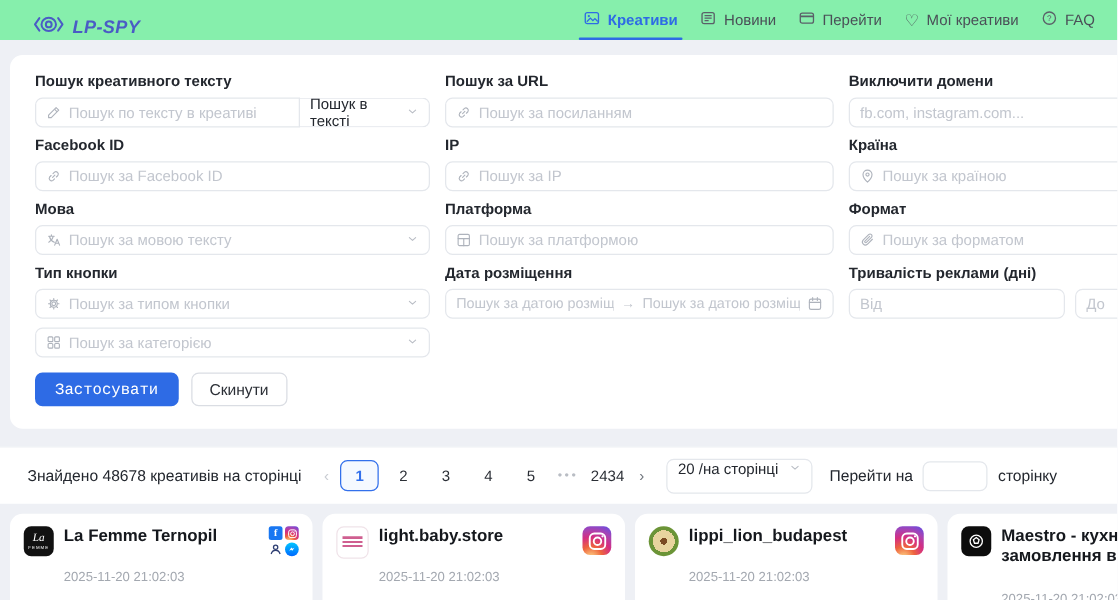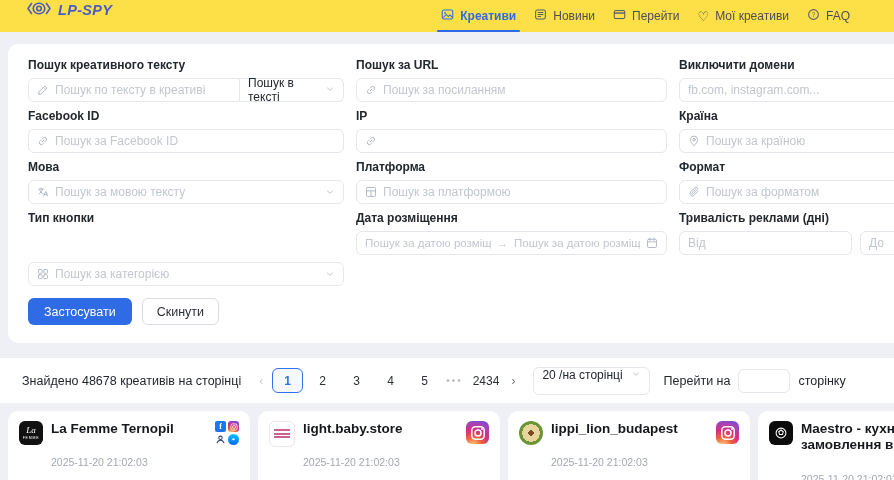--- a/index.html
+++ b/index.html
@@ -1,19 +1,19 @@
 <!DOCTYPE html>
 <html><head>
 <meta charset="utf-8">
 <style>
   html,body{margin:0;padding:0}
   .page{width:894px;height:480px;overflow:hidden;background:#eef0f5;font-family:"Liberation Sans",sans-serif;position:relative}
 
   
-  header{height:32px;background:#fde047;display:flex;align-items:flex-start;padding:0 44px 0 26px;box-sizing:border-box}
+  header{height:32px;background:#86efac;display:flex;align-items:flex-end;padding:0 18px 0 26px;box-sizing:border-box}
   .logo{display:flex;align-items:center;gap:6px;color:#4a5cc5;font-weight:bold;font-style:italic;font-size:14.5px;letter-spacing:.3px}
   nav{margin-left:auto;display:flex;gap:18px;height:100%}
   .nav-item{display:flex;align-items:center;gap:6px;font-size:12px;color:#4a4f57;position:relative;cursor:pointer}
   .nav-item svg{stroke:#5a6068;fill:none;stroke-width:1.3}
   .nav-item.active{color:#2e6be5;font-weight:bold}
   .nav-item.active svg{stroke:#2e6be5}
   .nav-item.active::after{content:"";position:absolute;left:-4px;right:-4px;bottom:0;height:2.5px;background:#2e6be5;border-radius:2px}
   .nav-heart{font-size:13px;line-height:1}
 
   
@@ -29,21 +29,21 @@
   .chev svg{stroke:#b8bcc4;fill:none;stroke-width:1.4;stroke-linecap:round;stroke-linejoin:round}
   .combo{display:flex}
   .combo .inputbox{flex:1;border-radius:6px 0 0 6px}
   .mode{width:104px;flex:none;border:1px solid #e4e7ec;border-left:none;border-radius:0 6px 6px 0;display:flex;align-items:center;justify-content:space-between;padding:0 8px;font-size:12px;color:#23272e;height:24px;box-sizing:border-box;background:#fff;cursor:pointer}
   .drange input{font-size:11.5px}
   .arrow{color:#c2c6ce;font-size:11px;flex:none}
   .duration{display:flex;gap:8px}
   .duration .inputbox:first-child{width:179px}
   .duration .inputbox:last-child{width:150px}
   .actions{display:flex;gap:10px;margin-top:12px}
-  .btn-apply{background:#2e6be5;color:#fff;border:none;border-radius:6px;padding:0 16px;height:27px;font-size:12.5px;font-family:Liberation Sans, sans-serif;cursor:pointer}
+  .btn-apply{background:#2e6be5;color:#fff;border:none;border-radius:6px;padding:0 16px;height:27px;font-size:12.5px;font-family:Liberation Mono, monospace;cursor:pointer}
   .btn-reset{background:#fff;color:#2b2f36;border:1px solid #dadde3;border-radius:6px;padding:0 14px;height:27px;font-size:12.5px;font-family:inherit;cursor:pointer}
 
   
   .pagebar{background:#fff;border-top:1px solid #edeff3;margin-top:14px;height:46px;display:flex;align-items:center;padding:0 22px;font-size:12.5px;color:#23272e;box-sizing:border-box}
   .pg{display:flex;align-items:center;gap:5px;margin-left:14px}
   .pnum{min-width:23px;height:23px;display:flex;align-items:center;justify-content:center;font-size:12px;color:#2b2f36;cursor:pointer;border-radius:6px;padding:0 3px}
   .pnum.active{border:1px solid #3370eb;color:#3370eb;background:#f5f9ff;font-weight:bold}
   .parrow{color:#c9ccd2;font-size:12px;padding:0 4px;cursor:pointer}
   .parrow.next{color:#6f747c}
   .dots{color:#b9bdc4;letter-spacing:2px;font-size:10px;padding:0 2px}
@@ -197,20 +197,21 @@
       <div class="w2">
         <div class="flabel">IP</div>
         <div class="inputbox">
           <span class="gicon">
             <svg width="12" height="12" viewBox="0 0 16 16">
                 <path d="M6.8 9.2l2.4-2.4"></path>
                 <path d="M5.2 7.2L3.6 8.8a2.6 2.6 0 003.6 3.6l1.6-1.6"></path>
                 <path d="M10.8 8.8l1.6-1.6a2.6 2.6 0 00-3.6-3.6L7.2 5.2"></path>
               </svg>
           </span>
+          <input placeholder="Пошук за IP" style="">
         </div>
       </div>
       <div class="w3">
         <div class="flabel">Країна</div>
         <div class="inputbox">
           <span class="gicon">
             <svg width="12" height="12" viewBox="0 0 16 16">
                 <path d="M8 14.2S12.8 10 12.8 6.2a4.8 4.8 0 10-9.6 0C3.2 10 8 14.2 8 14.2z"></path>
                 <circle cx="8" cy="6.2" r="1.7"></circle>
               </svg>
@@ -257,20 +258,33 @@
               </svg>
           </span>
           <input placeholder="Пошук за форматом" style="">
         </div>
       </div>
     </div>
 
     <div class="frow">
       <div class="w1">
         <div class="flabel">Тип кнопки</div>
+        <div class="inputbox">
+          <span class="gicon">
+            <svg width="12" height="12" viewBox="0 0 16 16">
+                <circle cx="8" cy="8" r="2"></circle>
+                <circle cx="8" cy="8" r="3.7"></circle>
+                <path d="M8 2.4v1.4M8 12.2v1.4M2.4 8h1.4M12.2 8h1.4M4 4l1 1M11 11l1 1M12 4l-1 1M5 11l-1 1"></path>
+              </svg>
+          </span>
+          <input placeholder="Пошук за типом кнопки" style="">
+          <span class="chev"><svg width="10" height="10" viewBox="0 0 16 16">
+                <polyline points="4,6.5 8,10 12,6.5"></polyline>
+              </svg></span>
+        </div>
       </div>
       <div class="w2">
         <div class="flabel">Дата розміщення</div>
         <div class="inputbox drange">
           <input placeholder="Пошук за датою розміщення" style="">
           <span class="arrow">→</span>
           <input placeholder="Пошук за датою розміщення" style="">
           <span class="gicon">
             <svg width="12" height="12" viewBox="0 0 16 16">
                 <rect x="2" y="3" width="12" height="11" rx="1.8"></rect>

